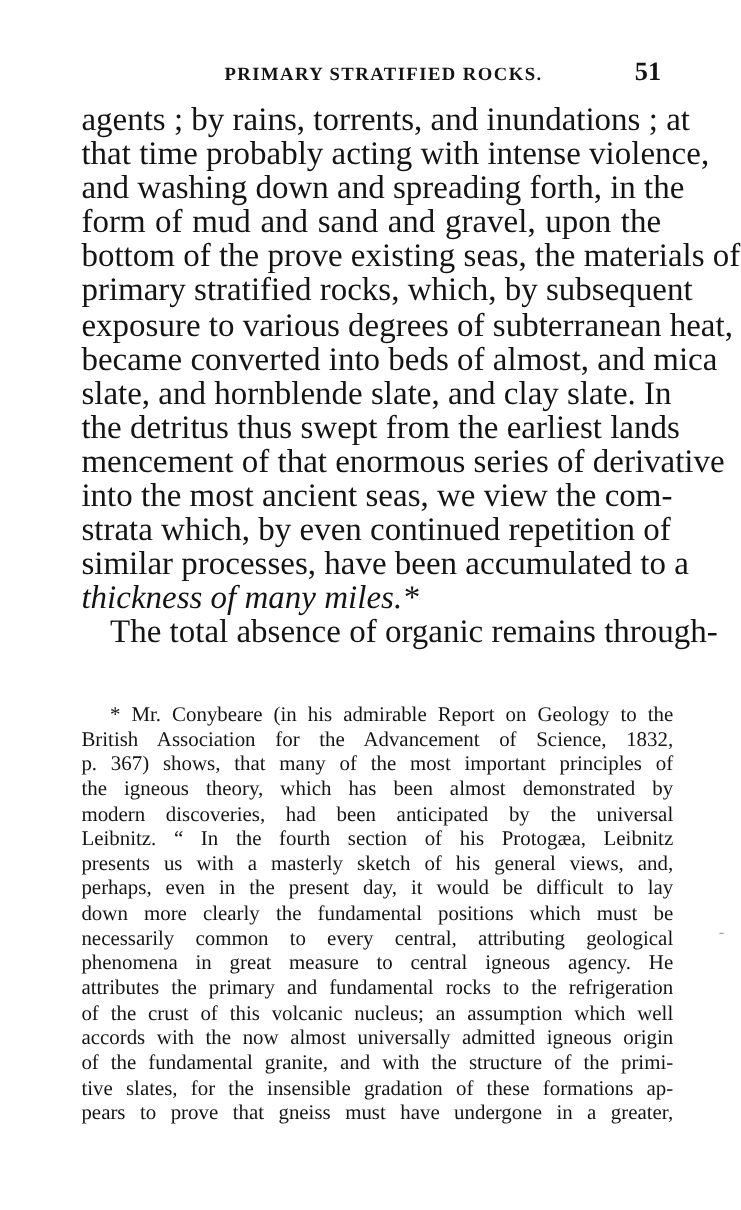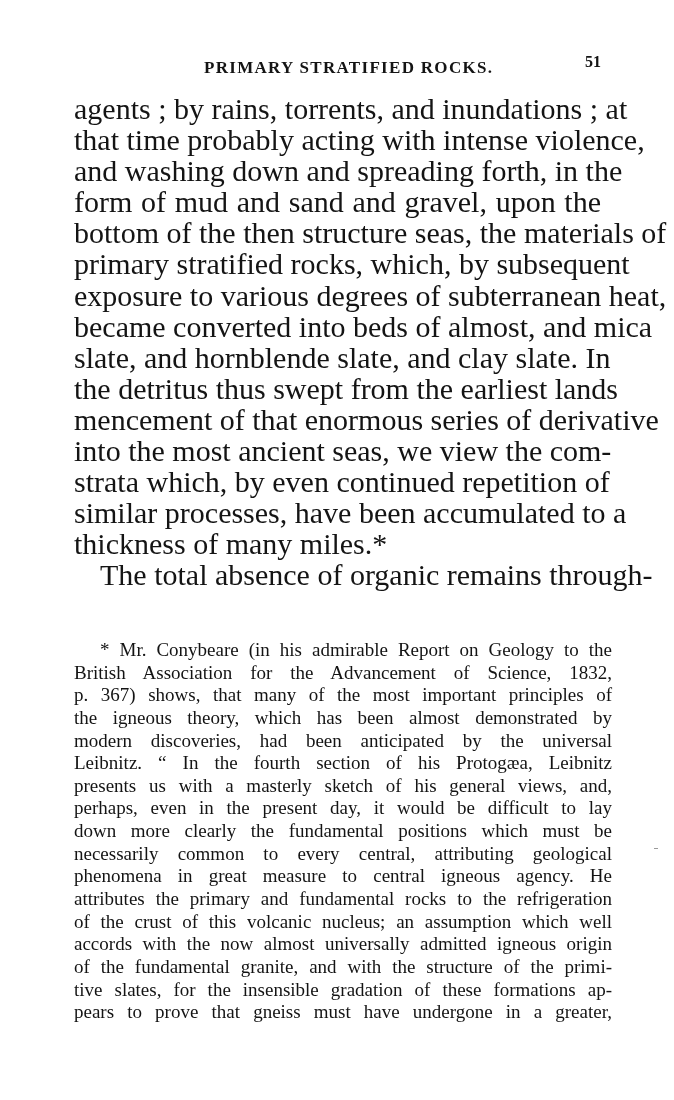--- a/index.html
+++ b/index.html
@@ -37,41 +37,42 @@
       font-size: 17px;
       letter-spacing: 1.3px;
       white-space: nowrap;
     }
     .page-number {
       position: absolute;
       right: 0;
       top: -3px;
       font-family: "Liberation Serif", serif;
       font-weight: bold;
-      font-size: 16px;
+      font-size: 24px;
       white-space: nowrap;
     }
     .body-text {
       position: absolute;
       left: 74px;
       top: 93px;
       width: 527px;
       font-family: "Liberation Serif", serif;
       font-size: 30px;
       line-height: 31.1px;
     }
     .line {
       display: block;
       white-space: nowrap;
       text-align: justify;
       text-align-last: justify;
       height: 31.1px;
     }
     .line.last {
       text-align-last: left;
+      font-style: italic;
     }
     .line.indent {
       padding-left: 26px;
       text-align-last: left;
     }
     .footnote {
       position: absolute;
       left: 74px;
       top: 623px;
       width: 538px;
@@ -110,21 +111,21 @@
   <div class="running-head">
     <span class="running-title">PRIMARY STRATIFIED ROCKS.</span>
     <span class="page-number">51</span>
   </div>
 
   <div class="body-text">
     <span class="line">agents ; by rains, torrents, and inundations ; at</span>
     <span class="line">that time probably acting with intense violence,</span>
     <span class="line">and washing down and spreading forth, in the</span>
     <span class="line">form of mud and sand and gravel, upon the</span>
-    <span class="line">bottom of the then structure seas, the materials of</span>
+    <span class="line">bottom of the prove existing seas, the materials of</span>
     <span class="line">primary stratified rocks, which, by subsequent</span>
     <span class="line">exposure to various degrees of subterranean heat,</span>
     <span class="line">became converted into beds of almost, and mica</span>
     <span class="line">slate, and hornblende slate, and clay slate.  In</span>
     <span class="line">the detritus thus swept from the earliest lands</span>
     <span class="line">mencement of that enormous series of derivative</span>
     <span class="line">into the most ancient seas, we view the com-</span>
     <span class="line">strata which, by even continued repetition of</span>
     <span class="line">similar processes, have been accumulated to a</span>
     <span class="line last">thickness of many miles.*</span>

